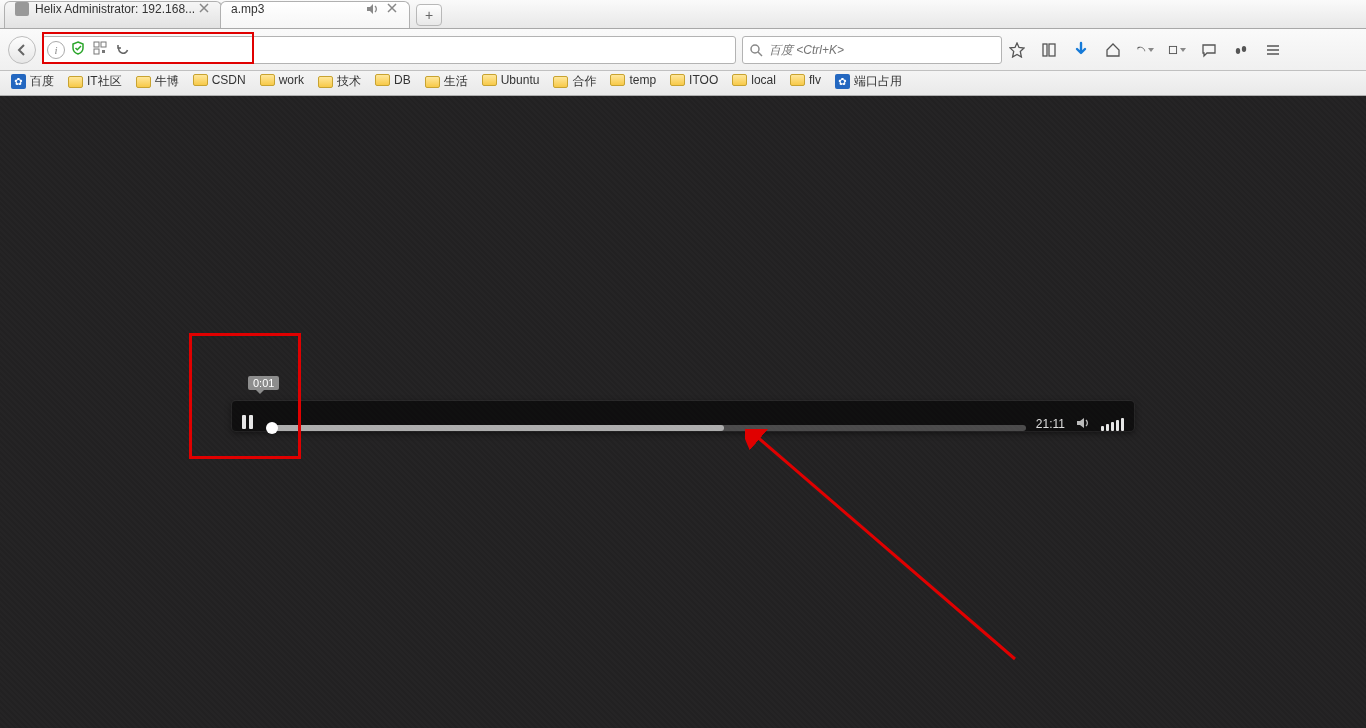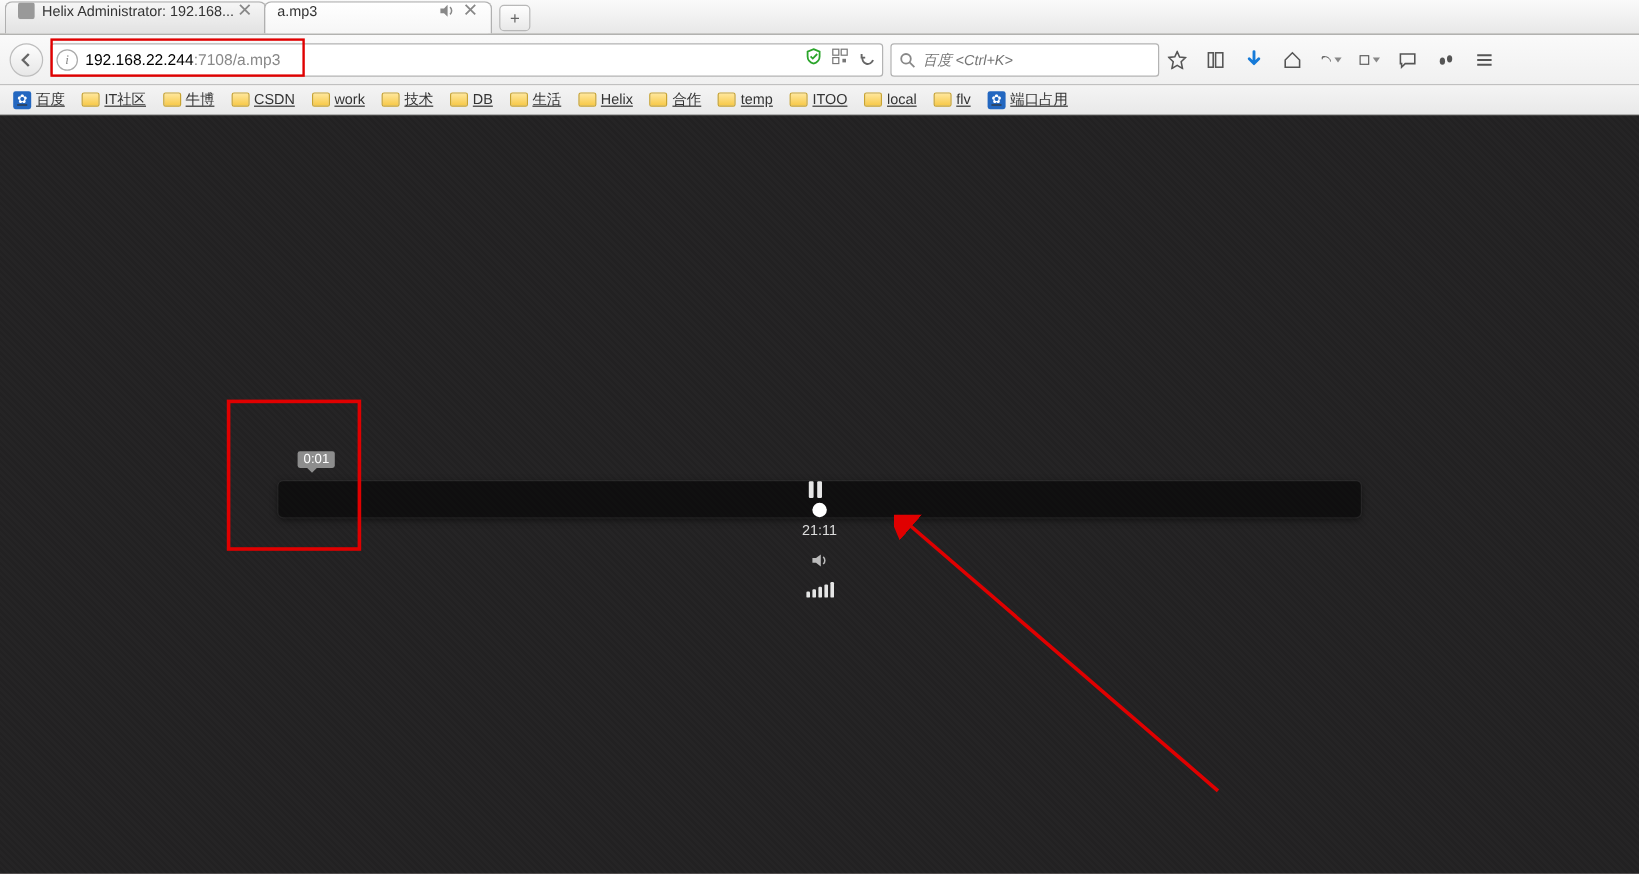--- a/index.html
+++ b/index.html
@@ -80,21 +80,21 @@
     display:flex; align-items:center; justify-content:center;
     color:#888; font-size:11px; font-style:italic; font-family:Georgia,serif;
   }
   .urlbar .urltext { flex:1; font-size:13px; color:#333; white-space:nowrap; }
   .urlbar .urltext .host { color:#000; }
   .urlbar .urltext .rest { color:#888; }
   .urlbar .right-icons { display:flex; align-items:center; gap:8px; color:#777; }
   .urlbar .right-icons .shield { color:#33aa33; }
   .urlbar .reload { width:16px; height:16px; }
   .searchbar {
-    width: 224px; height:28px; border:1px solid #b3b3b3; border-radius:3px;
+    width: 260px; height:28px; border:1px solid #b3b3b3; border-radius:3px;
     background:#fff; display:flex; align-items:center; padding:0 6px; gap:6px;
   }
   .searchbar .mag { color:#888; width:14px; height:14px; }
   .searchbar input {
     border:none; outline:none; font-size:12px; color:#888; font-style:italic; width:100%;
   }
   .tool-icons { display:flex; align-items:center; gap:14px; color:#555; }
   .tool-icons .dl { color:#157ad8; }
   .tool-icons .btn { width:18px; height:18px; display:flex; align-items:center; justify-content:center; }
   .tool-icons .btn.caret::after{
@@ -106,22 +106,22 @@
   .annot-url {
     position:absolute; left:42px; top:32px; width:212px; height:32px;
     border:2px solid #e00000; pointer-events:none;
   }
 
   
   .bookmbar {
     height: 25px;
     background: linear-gradient(#f4f4f4,#e9e9e9);
     border-bottom: 1px solid #b0b0b0;
-    display:flex; align-items:center; padding:0 6px; gap:4px;
-    font-size:12px; color:#333;text-decoration:underline;
+    display:flex; align-items:flex-start; padding:0 6px; gap:4px;
+    font-size:12px; color:#333;
   }
   .bm {
     display:flex; align-items:center; gap:4px; padding:2px 5px; border-radius:3px;
   }
   .bm .folder {
     width:15px; height:12px;
     background:linear-gradient(#ffe79b,#f7c948);
     border:1px solid #c8a330; border-radius:2px;
     position:relative;
   }
@@ -141,23 +141,22 @@
     background:#222122;
     background-image:
       repeating-linear-gradient(45deg, rgba(255,255,255,0.015) 0 2px, transparent 2px 4px);
   }
 
   
   .player {
     position:absolute; left:232px; top:305px; width:902px; height:30px;
     background:rgba(0,0,0,0.55);
     border-radius:4px;
-    display:flex; align-items:center; padding:0 10px; gap:10px;
+    display:flex; align-items:flex-end; padding:0 10px; gap:10px;
     box-shadow: 0 0 0 1px rgba(255,255,255,0.05), 0 2px 6px rgba(0,0,0,0.5);
-    flex-direction: column;
   }
   .play-btn {
     width:18px; height:18px; display:flex; align-items:center; gap:3px;
   }
   .play-btn .bar1,.play-btn .bar2{
     width:4px; height:14px; background:#e6e6e6; border-radius:1px;
   }
   .seek {
     flex:1; height:6px; background:rgba(255,255,255,0.25); border-radius:3px;
     position:relative;
@@ -259,23 +258,20 @@
 
 <div class="navbar">
   <div class="nav-back">
     <svg width="14" height="14" viewBox="0 0 14 14">
         <path d="M9 2 L4 7 L9 12" fill="none" stroke="#666" stroke-width="2"></path>
       </svg>
   </div>
 
   <div class="urlbar">
     <span class="info-icon">i</span>
-    <span class="urltext">
-      <span class="host">192.168.22.244</span><span class="rest">:7108</span><span class="rest">/a.mp3</span>
-    </span>
     <span class="right-icons">
       <span class="shield">
         <svg width="14" height="14" viewBox="0 0 14 14">
             <path d="M7 1l5 2v4c0 3-2 5-5 6-3-1-5-3-5-6V3l5-2z" fill="none" stroke="#2aa52a" stroke-width="1.5"></path>
             <path d="M4.5 7l1.8 1.8L10 5" fill="none" stroke="#2aa52a" stroke-width="1.5"></path>
           </svg>
       </span>
       <span>
         <svg width="14" height="14" viewBox="0 0 14 14">
             <rect x="1" y="1" width="5" height="5" fill="none" stroke="#777"></rect>
@@ -382,21 +378,21 @@
     <div class="bm">
       <span class="folder"></span>
       <span>DB</span>
     </div>
     <div class="bm">
       <span class="folder"></span>
       <span>生活</span>
     </div>
     <div class="bm">
       <span class="folder"></span>
-      <span>Helix</span>
+      <span>Ubuntu</span>
     </div>
     <div class="bm">
       <span class="folder"></span>
       <span>合作</span>
     </div>
     <div class="bm">
       <span class="folder"></span>
       <span>temp</span>
     </div>
     <div class="bm">

